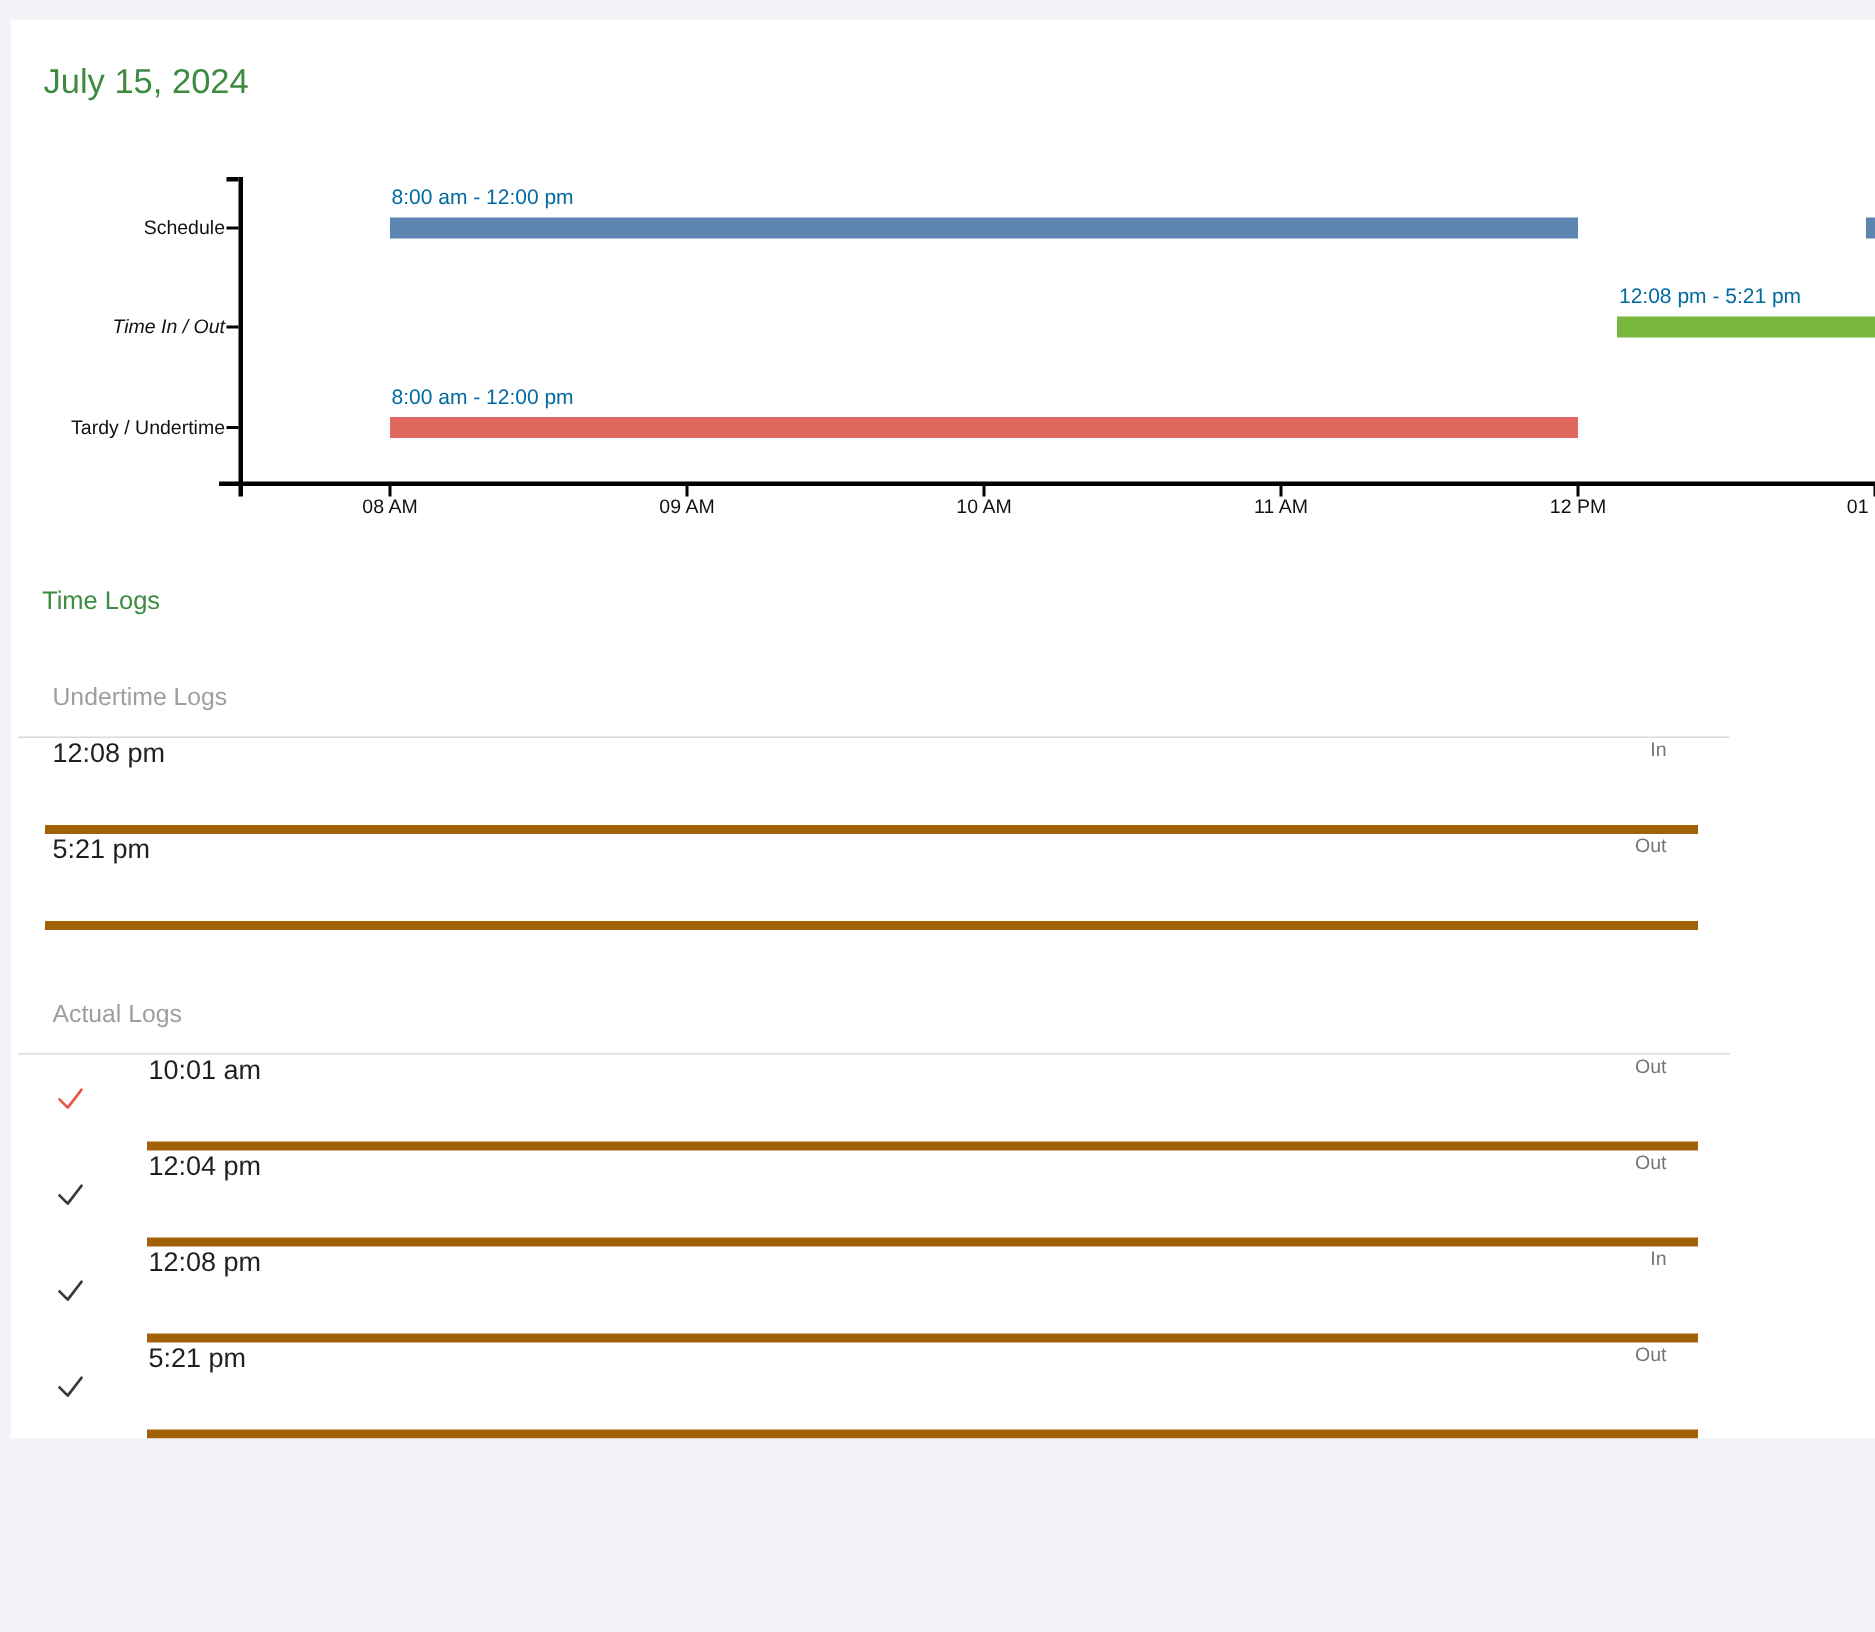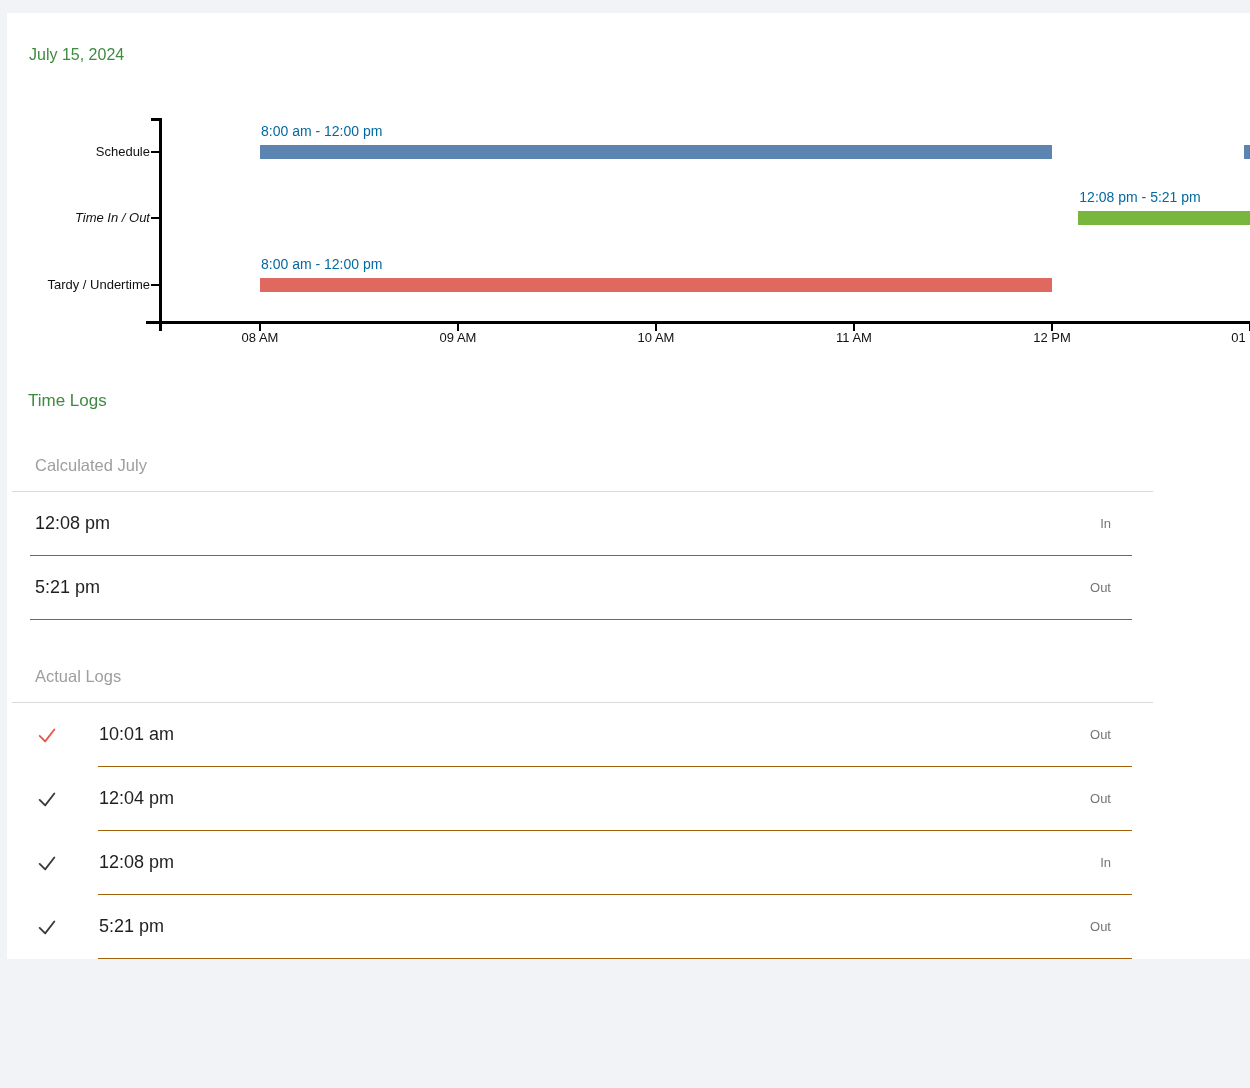--- a/index.html
+++ b/index.html
@@ -8,21 +8,21 @@
     font-family:"Liberation Sans", sans-serif;
     background:#f1f3f7;
   }
   .page{position:relative;width:1250px;height:1088px;background:#f1f3f7;}
   .card{
     position:absolute;left:7px;top:13px;right:0;height:946px;
     background:#ffffff;overflow:hidden;
   }
   .date-heading{
     position:absolute;left:22px;top:31px;
-    font-size:16px;line-height:21px;color:#3d8b40;
+    font-size:23px;line-height:21px;color:#3d8b40;
   }
   
   .chart{position:absolute;left:0;top:0;width:1243px;height:348px;}
   .chart .axis{position:absolute;background:#000;}
   .chart .bar{position:absolute;height:14px;}
   .chart .bar-label{
     position:absolute;font-size:14px;line-height:15px;color:#0369a1;white-space:nowrap;
   }
   .chart .y-label{
     position:absolute;left:0;width:143px;text-align:right;
@@ -32,22 +32,22 @@
     position:absolute;width:64px;text-align:center;
     font-size:13px;line-height:16px;color:#111;white-space:nowrap;
   }
   
   .logs{position:absolute;left:0;top:377px;right:0;}
   .logs-title{margin:0 0 0 21px;font-size:17px;line-height:22px;color:#3d8b40;}
   .log-section-title{margin:42px 0 0 28px;font-size:16.5px;line-height:22px;color:#9e9e9e;}
   .log-section:nth-child(2) .log-section-title{margin-top:45px;}
   .title-divider{margin:15px 97px 0 5px;border-top:1px solid #d9d9d9;height:0;}
   .log-row{
-    height:64px;display:flex;align-items:center;justify-content:space-between;
-    border-bottom:1px solid #a16207;box-sizing:border-box;
+    height:64px;display:flex;align-items:flex-start;justify-content:space-between;
+    border-bottom:6px solid #a16207;box-sizing:border-box;
   }
   .log-section.calc .log-row{margin:0 118px 0 23px;padding:0 21px 0 5px;}
   .log-section.actual .log-row{margin:0 118px 0 91px;padding:0 21px 0 1px;position:relative;}
   .log-time{font-size:18px;color:#1f1f1f;}
   .log-direction{font-size:13px;color:#757575;}
   .check{position:absolute;left:-62px;top:50%;transform:translateY(-50%);width:22px;height:22px;}
   .check svg{display:block;width:22px;height:22px;}
   .check-red{color:#e8564a;}
   .check-dark{color:#3a3a3a;}
 </style>
@@ -87,21 +87,21 @@
         <div class="axis" style="left: 1044px; top: 311px; width: 2px; height: 7px;"></div>
         <div class="tick-label" style="left: 1013px; top: 317px;">12 PM</div>
         <div class="axis" style="left: 1242px; top: 311px; width: 2px; height: 7px;"></div>
         <div class="tick-label" style="left: 1211px; top: 317px;">01 PM</div>
       </div>
 
     <div class="logs">
       <div class="logs-title">Time Logs</div>
       <div id="log-sections">
           <div class="log-section calc">
-            <div class="log-section-title">Calculated July</div>
+            <div class="log-section-title">Undertime Logs</div>
             <div class="title-divider"></div>
             <div class="log-row">
               <span class="log-time">12:08 pm</span>
               <span class="log-direction">In</span>
             </div>
             <div class="log-row">
               <span class="log-time">5:21 pm</span>
               <span class="log-direction">Out</span>
             </div>
           </div>

